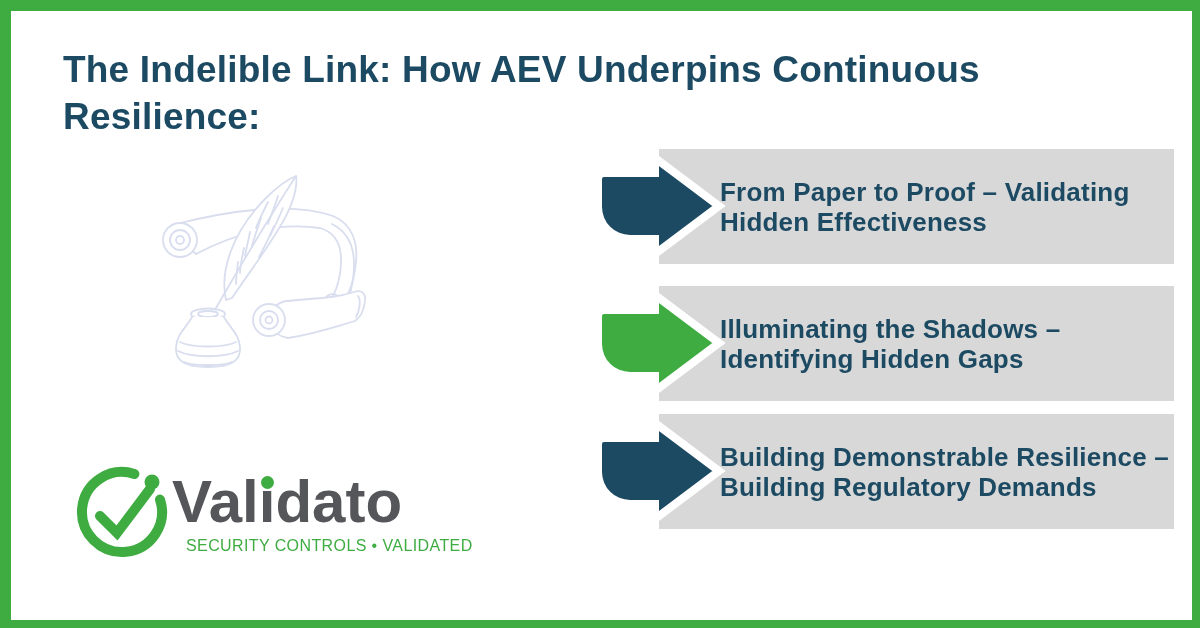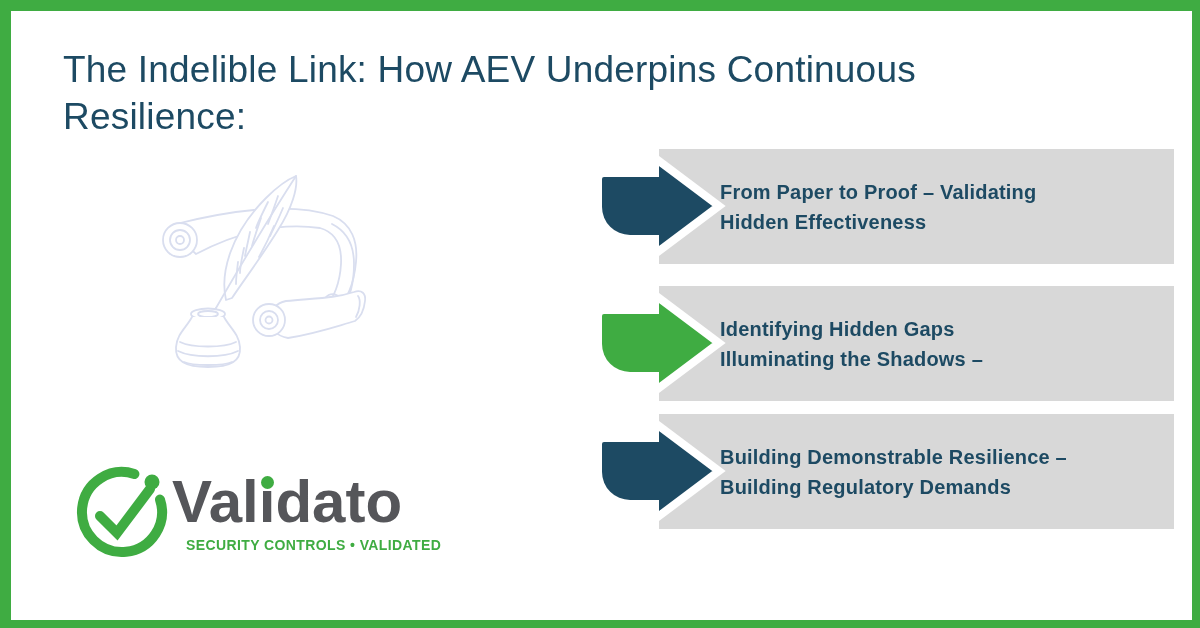--- a/index.html
+++ b/index.html
@@ -14,54 +14,54 @@
     width:1200px;height:628px;position:relative;background:#ffffff;
     font-family:"Liberation Sans", sans-serif;overflow:hidden;
   }
   .frame{
     position:absolute;inset:0;border:11px solid var(--green);
     border-right-width:8px;border-bottom-width:8px;
     pointer-events:none;z-index:20;
   }
   .title{
     position:absolute;left:63px;top:46px;margin:0;
-    font-size:37px;line-height:47px;font-weight:400;color:var(--navy);
+    font-size:37px;line-height:47px;font-weight:700;color:var(--navy);
     letter-spacing:0.2px;
   }
   .tline{display:block;white-space:nowrap;}
   .watermark{position:absolute;left:128px;top:170px;width:320px;height:210px;}
   .row{
     position:absolute;left:659px;width:515px;height:115px;
     background:var(--panel);
   }
   .arrow{
     position:absolute;left:-61px;top:2px;width:125px;height:110px;overflow:visible;
   }
   .rowtext{
     position:absolute;left:61px;top:0;height:100%;
     display:flex;flex-direction:column;justify-content:center;
-    font-size:20px;font-weight:700;color:var(--navy);line-height:30px;
+    font-size:26px;font-weight:700;color:var(--navy);line-height:30px;
     letter-spacing:0.2px;
   }
   .rowtext span{display:block;white-space:nowrap;}
   .logo{position:absolute;left:0;top:0;}
   .mark{position:absolute;left:70px;top:460px;width:104px;height:104px;overflow:visible;}
   .wordmark{
     position:absolute;left:172px;top:470px;
     font-size:60px;line-height:1.05;font-weight:700;color:var(--wordgray);
     letter-spacing:0px;white-space:nowrap;
   }
   .iwrap{position:relative;display:inline-block;}
   .idot{
     position:absolute;left:2px;top:6px;width:13px;height:13px;border-radius:50%;
     background:var(--green);
   }
   .tagline{
     position:absolute;left:186px;top:537px;
-    font-size:14px;font-weight:700;color:var(--green);letter-spacing:0.4px;
+    font-size:16px;font-weight:400;color:var(--green);letter-spacing:0.4px;
     white-space:nowrap;
   }
 </style>
 </head>
 <body>
 
 <div class="frame"></div>
 
 <h1 class="title">
   <span class="tline">The Indelible Link: How AEV Underpins Continuous</span>
@@ -116,22 +116,22 @@
     <span>Hidden Effectiveness</span>
   </div>
 </div>
 
 <div class="row" style="top:286px">
   <svg class="arrow" viewBox="0 0 125 110" aria-hidden="true">
     <polygon points="57,7 121,55 57,103" stroke="#ffffff" stroke-width="8" stroke-linejoin="miter" fill="#3fac42"></polygon>
     <path d="M 6 26 H 62 V 84 H 32 A 28 28 0 0 1 4 56 V 28 Q 4 26 6 26 Z" fill="#3fac42"></path>
   </svg>
   <div class="rowtext">
+    <span>Illuminating the Shadows –</span>
     <span>Identifying Hidden Gaps</span>
-    <span>Illuminating the Shadows –</span>
   </div>
 </div>
 
 <div class="row" style="top:414px">
   <svg class="arrow" viewBox="0 0 125 110" aria-hidden="true">
     <polygon points="57,7 121,55 57,103" stroke="#ffffff" stroke-width="8" stroke-linejoin="miter" fill="#1d4a63"></polygon>
     <path d="M 6 26 H 62 V 84 H 32 A 28 28 0 0 1 4 56 V 28 Q 4 26 6 26 Z" fill="#1d4a63"></path>
   </svg>
   <div class="rowtext">
     <span>Building Demonstrable Resilience –</span>

